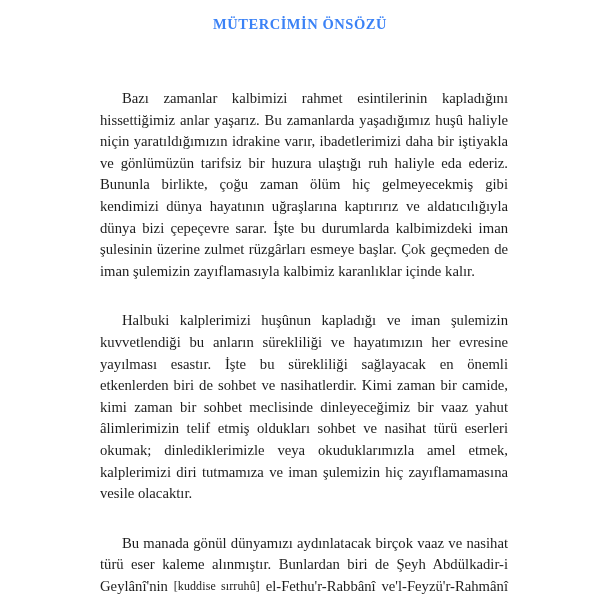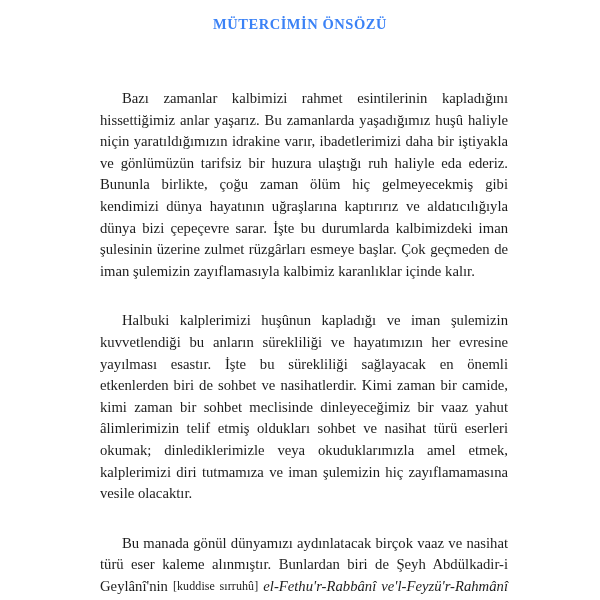--- a/index.html
+++ b/index.html
@@ -55,21 +55,20 @@
   p.para + p.para {
     margin-top: 28px;
   }
 
   .basmala {
     text-indent: 22px;
     text-align: left;
   }
 
   .bookname {
-    font-style: italic;
   }
 
   .honorific {
     font-size: 12px;
     font-style: normal;
     letter-spacing: 0.1px;
     vertical-align: 1px;
   }
 </style>
 </head>

